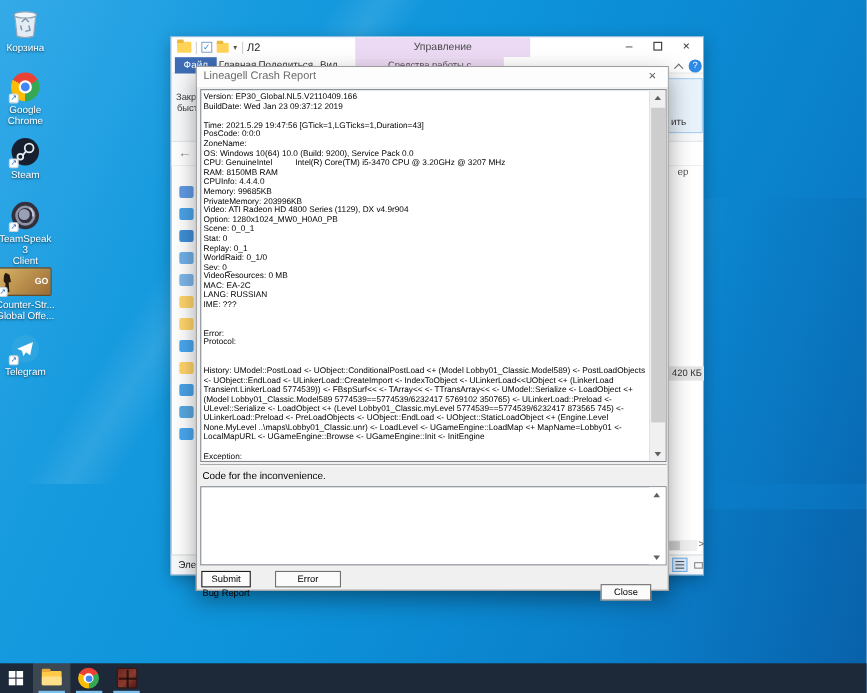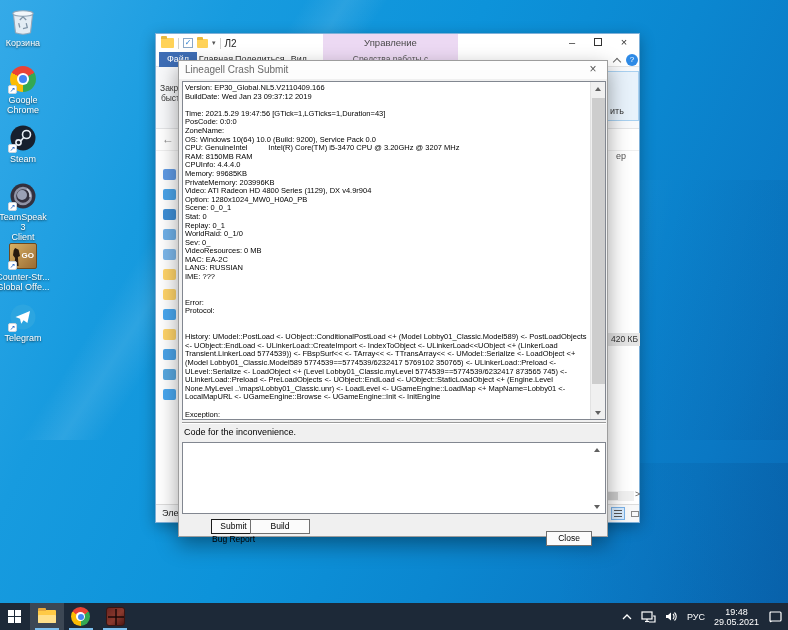--- a/index.html
+++ b/index.html
@@ -21,38 +21,38 @@
   .desk-icon .lbl { margin-top:3px; font-size:9px; line-height:10px; color:#fff;
     text-shadow:0 1px 2px rgba(0,0,0,.65); white-space:pre-line; }
   .shortcut { position:absolute; left:-2px; bottom:-2px; width:9px; height:9px; background:#fff;
     border-radius:2px; border:1px solid #c9d4de; font-size:7px; line-height:7px; color:#1e62c4;
     text-align:center; }
   .chrome-ball { width:26px; height:26px; border-radius:50%;
     background:conic-gradient(from -60deg,#ea4335 0 120deg,#34a853 120deg 240deg,#fbbc05 240deg 360deg);
     position:relative; }
   .chrome-ball .ring { position:absolute; left:7px; top:7px; width:12px; height:12px; border-radius:50%; background:#fff; }
   .chrome-ball .core { position:absolute; left:9px; top:9px; width:8px; height:8px; border-radius:50%; background:#4285f4; }
-  .csgo-box { width:28px; height:26px; border-radius:2px; position:relative;
+  .csgo-box { width:48px; height:26px; border-radius:2px; position:relative;
     background:linear-gradient(135deg,#d8b266,#9a6b33); border:1px solid #6e4a20; }
   .csgo-box .soldier { position:absolute; left:3px; top:4px; width:7px; height:18px; background:#26190e;
     clip-path:polygon(30% 0,80% 10%,100% 45%,70% 50%,80% 100%,20% 100%,30% 55%,0 40%,10% 12%); }
   .csgo-box .go { position:absolute; right:2px; top:7px; font-size:8px; font-weight:bold; color:#fff; }
 
   
   #explorer { position:absolute; left:155px; top:33px; width:485px; height:490px;
     background:#fff; border:1px solid #7fb0d8; box-shadow:0 4px 14px rgba(0,0,0,.30); }
   .ex-titlebar { position:absolute; left:0; top:0; width:100%; height:18px; background:#fff; }
   .qat { position:absolute; left:5px; top:2px; height:14px; display:flex; align-items:center; gap:4px; }
   .qat .sep { width:1px; height:11px; background:#d0d0d0; }
   .mini-folder { width:13px; height:10px; background:#ffd258; border-radius:1px; position:relative; }
   .mini-folder:before { content:""; position:absolute; left:0; top:-2px; width:6px; height:3px; background:#e8b93e; border-radius:1px 1px 0 0; }
   .mini-check { width:10px; height:10px; background:#fff; border:1px solid #8aa8c8; color:#2e7fd0; font-size:8px; line-height:8px; text-align:center; }
   .drop-caret { font-size:7px; color:#555; }
   .ex-title-text { font-size:10px; color:#222; }
-  .ctx-group { position:absolute; left:167px; top:0; width:135px; height:18px; background:#ecd9f3;
+  .ctx-group { position:absolute; left:167px; top:0; width:159px; height:18px; background:#ecd9f3;
     font-size:9.5px; color:#4a4a4a; text-align:center; line-height:18px; }
   .winbtns { position:absolute; right:2px; top:0; height:18px; display:flex; }
   .winbtn { width:26px; height:18px; text-align:center; font-size:11px; line-height:17px; color:#333; }
   .winbtn .sq { display:inline-block; width:8px; height:8px; border:1px solid #333; margin-top:4px; }
   .ex-tabs { position:absolute; left:0; top:18px; width:100%; height:15px; background:#fff; border-bottom:1px solid #e4e4e4; }
   .tab { position:absolute; top:0; height:15px; font-size:9px; line-height:15px; text-align:center; color:#333; }
   .tab-file { left:3px; width:38px; background:#3e6db5; color:#fff; }
   .tab-main { left:42px; width:36px; }
   .tab-share { left:79px; width:48px; }
   .tab-view { left:130px; width:26px; }
@@ -103,21 +103,21 @@
     border-right:3.5px solid transparent; border-top:4px solid #606060; }
   .sb-thumb { position:absolute; left:1px; top:16px; width:13px; height:286px; background:#cdcdcd; }
   .dlg-sep { position:absolute; left:3px; top:361px; width:424px; height:2px;
     border-top:1px solid #9a9a9a; border-bottom:1px solid #fff; }
   .sorry-txt { position:absolute; left:5px; top:366px; font-size:9px; color:#000; }
   .comment-box { position:absolute; left:3px; top:381px; width:424px; height:72px; background:#fff; border:1px solid #828790; }
   .comment-input { position:absolute; left:2px; top:2px; right:17px; bottom:2px; font-size:9px; color:#000; outline:none; }
   .comment-box .vscroll { background:#fff; border-left:none; }
   .dlg-btn { position:absolute; top:458px; height:15px; background:#fbfbfb; border:1px solid #707070;
     font-size:8.5px; line-height:13px; text-align:center; color:#000; }
-  .btn-submit { left:4px; width:45px; border-color:#1b1b1b;margin-left:28px; }
+  .btn-submit { left:4px; width:45px; border-color:#1b1b1b; }
   .btn-copy { left:71px; width:60px; }
   .btn-close { left:367px; width:46px;margin-top:12px; }
 
   
   #taskbar { position:absolute; left:0; bottom:0; width:788px; height:27px; background:#1d2938; }
   .tb-cell { position:absolute; top:0; height:27px; }
   .tb-start { left:0; width:30px; }
   .win-logo { position:absolute; left:8px; top:7px; width:13px; height:13px; display:grid;
     grid-template-columns:6px 6px; grid-template-rows:6px 6px; gap:1px; }
   .win-logo i { background:#fff; }
@@ -285,21 +285,21 @@
           <i></i>
         </div>
       <div class="view-btn view-thumbs">
           <i></i>
         </div>
     </div>
   </div>
 
   <div id="dialog">
     <div class="dlg-titlebar">
-      <div class="dlg-title">Lineagell Crash Submit</div>
+      <div class="dlg-title">Lineagell Crash Report</div>
       <div class="dlg-close">×</div>
     </div>
     <div class="report-box">
       <pre class="report-text">Version: EP30_Global.NL5.V2110409.166
 BuildDate: Wed Jan 23 09:37:12 2019
 
 Time: 2021.5.29 19:47:56 [GTick=1,LGTicks=1,Duration=43]
 PosCode: 0:0:0
 ZoneName:
 OS: Windows 10(64) 10.0 (Build: 9200), Service Pack 0.0
@@ -350,21 +350,21 @@
       <div class="vscroll">
         <div class="sb-btn sb-up">
             <div class="tri-up"></div>
           </div>
         <div class="sb-btn sb-down">
             <div class="tri-down"></div>
           </div>
       </div>
     </div>
     <div class="dlg-btn btn-submit">Submit Bug Report</div>
-    <div class="dlg-btn btn-copy">Build</div>
+    <div class="dlg-btn btn-copy">Error</div>
     <div class="dlg-btn btn-close">Close</div>
   </div>
 
   <div id="taskbar">
     <div class="tb-cell tb-start">
       <div class="win-logo">
           <i></i>
           <i></i>
           <i></i>
           <i></i>
@@ -378,38 +378,14 @@
       <div class="chrome-ball">
           <div class="ring"></div>
           <div class="core"></div>
         </div>
       <div class="tb-underline"></div>
     </div>
     <div class="tb-cell tb-game">
       <div class="game-ic"></div>
       <div class="tb-underline"></div>
     </div>
-    <div class="tray">
-      <svg width="10" height="6" viewBox="0 0 10 6">
-        <path d="M1 5 L5 1 L9 5" fill="none" stroke="#fff" stroke-width="1.3"></path>
-      </svg>
-      <svg width="15" height="12" viewBox="0 0 15 12">
-        <rect x="1" y="1" width="10" height="7" fill="none" stroke="#fff" stroke-width="1.2"></rect>
-        <path d="M4 10.5 L8 10.5" stroke="#fff" stroke-width="1.2"></path>
-        <path d="M6 8 L6 10.5" stroke="#fff" stroke-width="1.2"></path>
-        <path d="M12 5 L14 5 L14 11 L8 11" fill="none" stroke="#fff" stroke-width="1.2"></path>
-      </svg>
-      <svg width="13" height="11" viewBox="0 0 13 11">
-        <path d="M1 4 L3 4 L6 1.5 L6 9.5 L3 7 L1 7 Z" fill="#fff"></path>
-        <path d="M8 3 a3.5 3.5 0 0 1 0 5 M9.5 1.5 a5.5 5.5 0 0 1 0 8" fill="none" stroke="#fff" stroke-width="1.1"></path>
-      </svg>
-      <div class="tray-lang">РУС</div>
-      <div class="tray-clock">
-        <div>19:48</div>
-        <div>29.05.2021</div>
-      </div>
-      <svg width="14" height="12" viewBox="0 0 14 12">
-        <path d="M2 1 L12 1 Q13 1 13 2 L13 9 Q13 10 12 10 L5 10 L2 10 L2 8 L2 2 Q2 1 3 1 Z" fill="none" stroke="#fff" stroke-width="1.2"></path>
-        <path d="M2 10 L2 11.5 L4.5 10" fill="#fff"></path>
-      </svg>
-    </div>
   </div>
 </div>
 
 </body></html>

